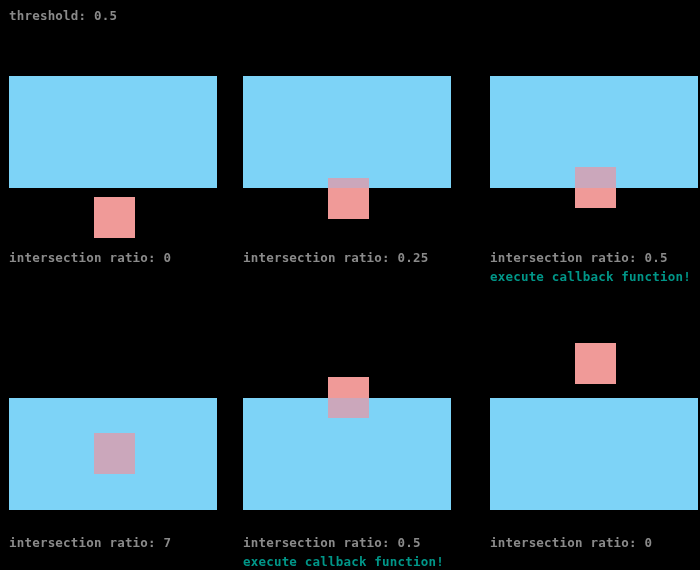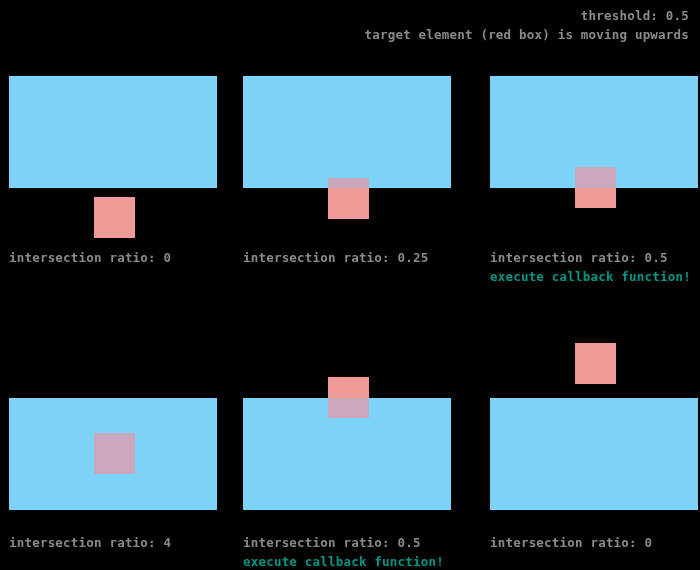--- a/index.html
+++ b/index.html
@@ -14,21 +14,20 @@
     overflow: hidden;
     position: relative;
   }
 
   
   .header {
     position: absolute;
     left: 9px;
     top: 6px;
     width: 680px;
-    text-align: right;
   }
   .header-line {
     color: #8a8a8a;
     font-size: 12.5px;
     font-weight: bold;
     line-height: 19px;
     letter-spacing: 0.2px;
     white-space: pre;
   }
 
@@ -112,21 +111,20 @@
     line-height: 19px;
     letter-spacing: 0.2px;
     white-space: pre;
   }
 </style>
 </head>
 <body>
 
 <div class="header">
   <div class="header-line">threshold: 0.5</div>
-  <div class="header-line">target element (red box) is moving upwards</div>
 </div>
 
 <div class="grid">
 
   <div class="row row-top">
 
     <div class="panel col0 row-top">
       <div class="stage">
         <div class="viewport-box"></div>
         <div class="target-box" style="top:129px;"></div>
@@ -164,21 +162,21 @@
   </div>
 
   <div class="row row-bottom">
 
     <div class="panel col0 row-bottom">
       <div class="stage">
         <div class="viewport-box"></div>
         <div class="target-overlap" style="top:80px;height:41px;"></div>
       </div>
       <div class="caption">
-        <div class="caption-ratio">intersection ratio: 4</div>
+        <div class="caption-ratio">intersection ratio: 7</div>
 
       </div>
     </div>
 
     <div class="panel col1 row-bottom">
       <div class="stage">
         <div class="viewport-box"></div>
         <div class="target-box" style="top:24px;"></div>
         <div class="target-overlap" style="top:45px;height:20px;"></div>
       </div>

